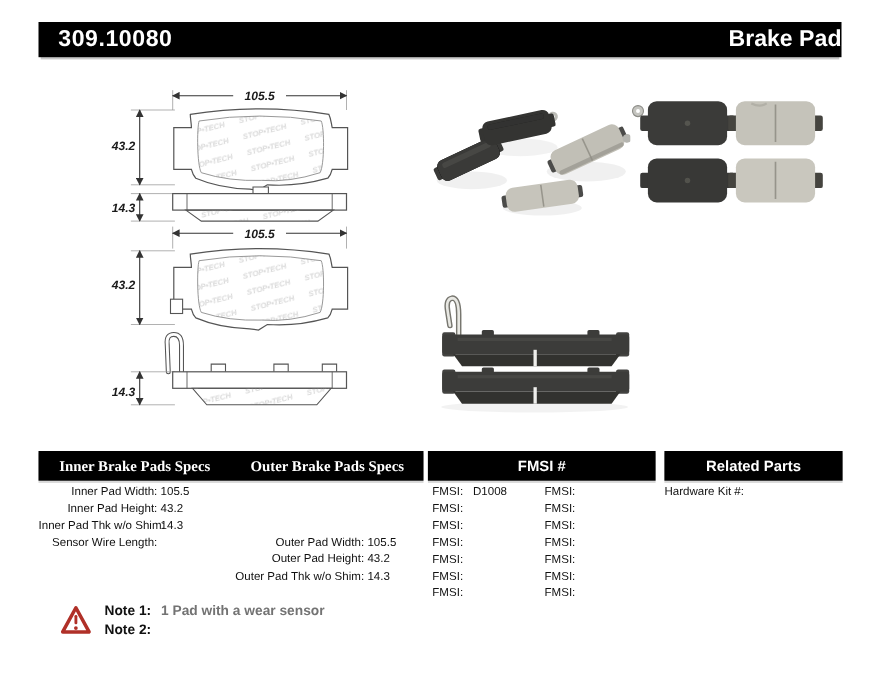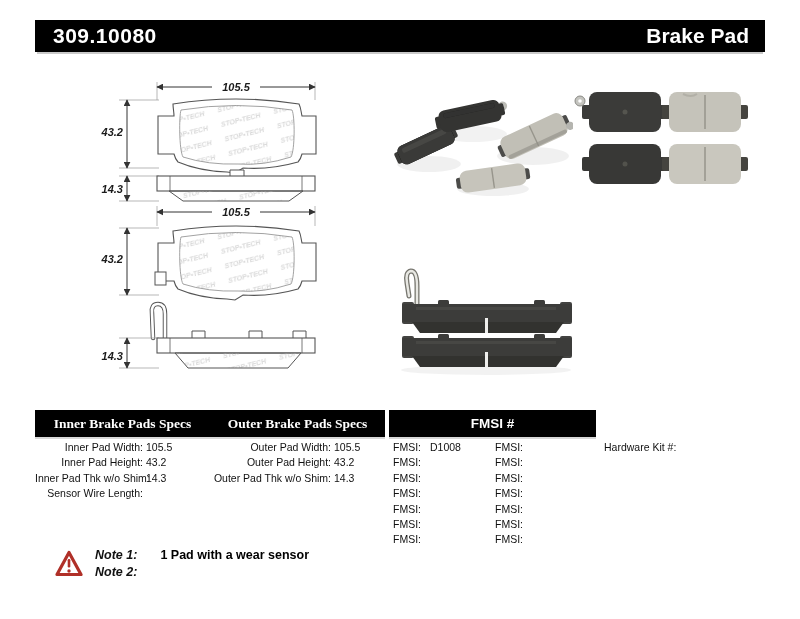--- a/index.html
+++ b/index.html
@@ -3,53 +3,53 @@
 <meta charset="utf-8">
 <style>
   html,body{margin:0;padding:0;background:#fff;}
   #sheet{position:relative;width:800px;height:619px;background:#ffffff;overflow:hidden;
          font-family:"Liberation Sans",sans-serif;color:#111;}
   
   .hdr{position:absolute;left:35px;top:20px;width:730px;height:32px;background:#000;
        display:flex;align-items:center;justify-content:space-between;
        box-shadow:0 4px 0 -2px #c9c9c9;}
   .hdr .pn{color:#fff;font-weight:bold;font-size:21px;padding-left:18px;letter-spacing:.5px;}
-  .hdr .prod{color:#fff;font-weight:bold;font-size:21px;padding-right:16px;}
+  .hdr .prod{color:#fff;font-weight:bold;font-size:21px;padding-right:0;}
   
   .abs{position:absolute;}
   
   .tbox{position:absolute;top:410px;height:27px;background:#000;color:#fff;font-weight:bold;
         font-size:13.5px;display:flex;align-items:center;justify-content:center;
         box-shadow:0 2px 0 #d8d8d8;}
   #tbox-specs{left:35px;width:350px;font-family:Liberation Serif, serif;}
   #tbox-specs span{flex:1;text-align:center;}
   #tbox-fmsi{left:389px;width:207px;}
   #tbox-related{left:604px;width:162px;}
   
   .col{position:absolute;top:441px;}
   .row{display:flex;align-items:baseline;height:15.4px;font-size:10.5px;font-weight:normal;color:#111;}
   .lab{text-align:right;white-space:nowrap;}
   .val{margin-left:3px;white-space:nowrap;}
   #col-inner{left:35px;width:176px;}
   #col-inner .lab{width:108px;}
-  #col-outer{left:211px;width:176px;}
+  #col-outer{left:211px;width:176px;margin-top:46px;}
   #col-outer .lab{width:120px;}
   #col-fmsi-l{left:393px;}
   #col-fmsi-l .lab,#col-fmsi-r .lab{width:30px;text-align:left;}
   #col-fmsi-l .val,#col-fmsi-r .val{margin-left:7px;}
   #col-fmsi-r{left:495px;}
   #col-related{left:604px;}
   #col-related .lab{text-align:center;}
   
   #notes{position:absolute;left:55px;top:548px;display:flex;}
   #warn{width:28px;height:28px;margin-top:2px;}
   .notecol{margin-left:12px;}
   .noteline{display:flex;align-items:baseline;height:16.5px;}
-  .notelab{font-weight:bold;font-size:12.5px;color:#111;font-style:italic;}
-  .notetext{font-weight:bold;font-size:12.5px;color:#000000;margin-left:23px;white-space:nowrap;}
+  .notelab{font-weight:bold;font-size:12.5px;color:#111;}
+  .notetext{font-weight:bold;font-size:12.5px;color:#737373;margin-left:9px;white-space:nowrap;}
   svg text{font-family:"Liberation Sans",sans-serif;}
   .dimtxt{font-size:11px;font-weight:bold;font-style:italic;fill:#1a1a1a;}
 </style>
 </head>
 <body>
 
 <div id="sheet">
 
   <div class="hdr">
     <span class="pn">309.10080</span>
@@ -230,20 +230,23 @@
     </g>
   </svg>
 
   <div class="tbox" id="tbox-specs">
     <span>Inner Brake Pads Specs</span>
     <span>Outer Brake Pads Specs</span>
   </div>
   <div class="tbox" id="tbox-fmsi">
     <span>FMSI #</span>
   </div>
+  <div class="tbox" id="tbox-related">
+    <span>Related Parts</span>
+  </div>
 
   <div class="col" id="col-inner">
     <div class="row">
         <span class="lab">Inner Pad Width:</span>
         <span class="val">105.5</span>
       </div>
     <div class="row">
         <span class="lab">Inner Pad Height:</span>
         <span class="val">43.2</span>
       </div>

